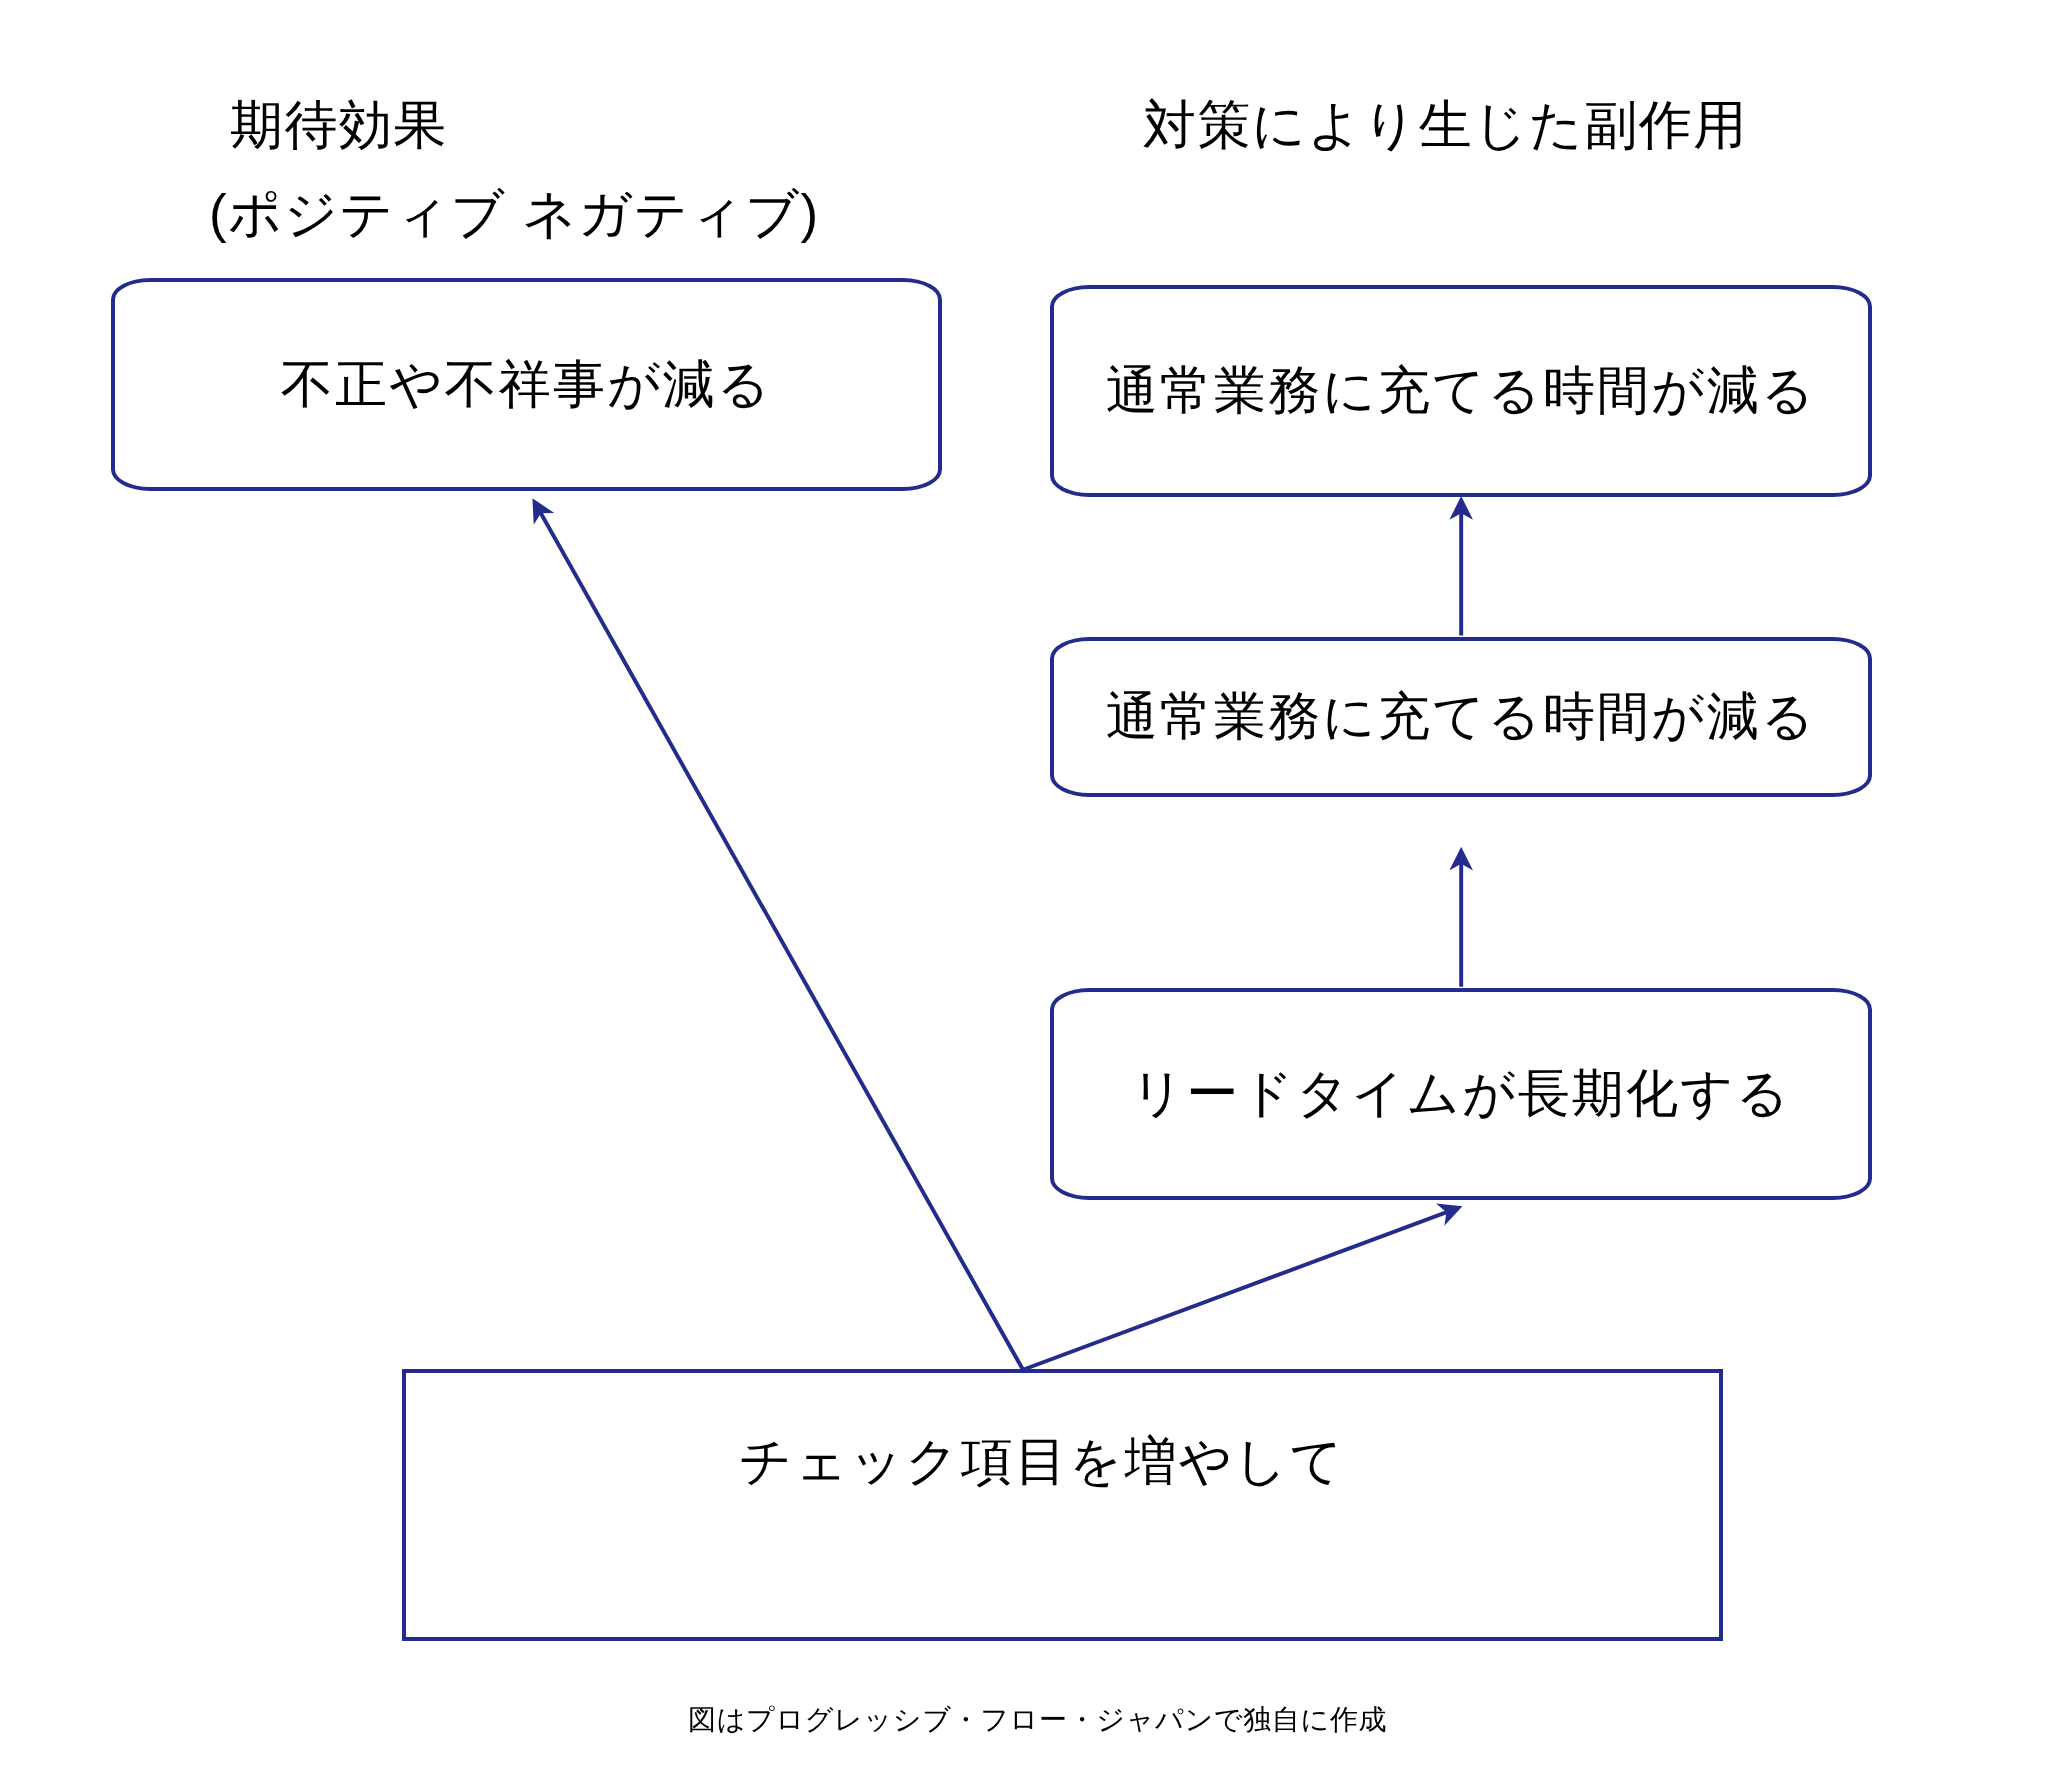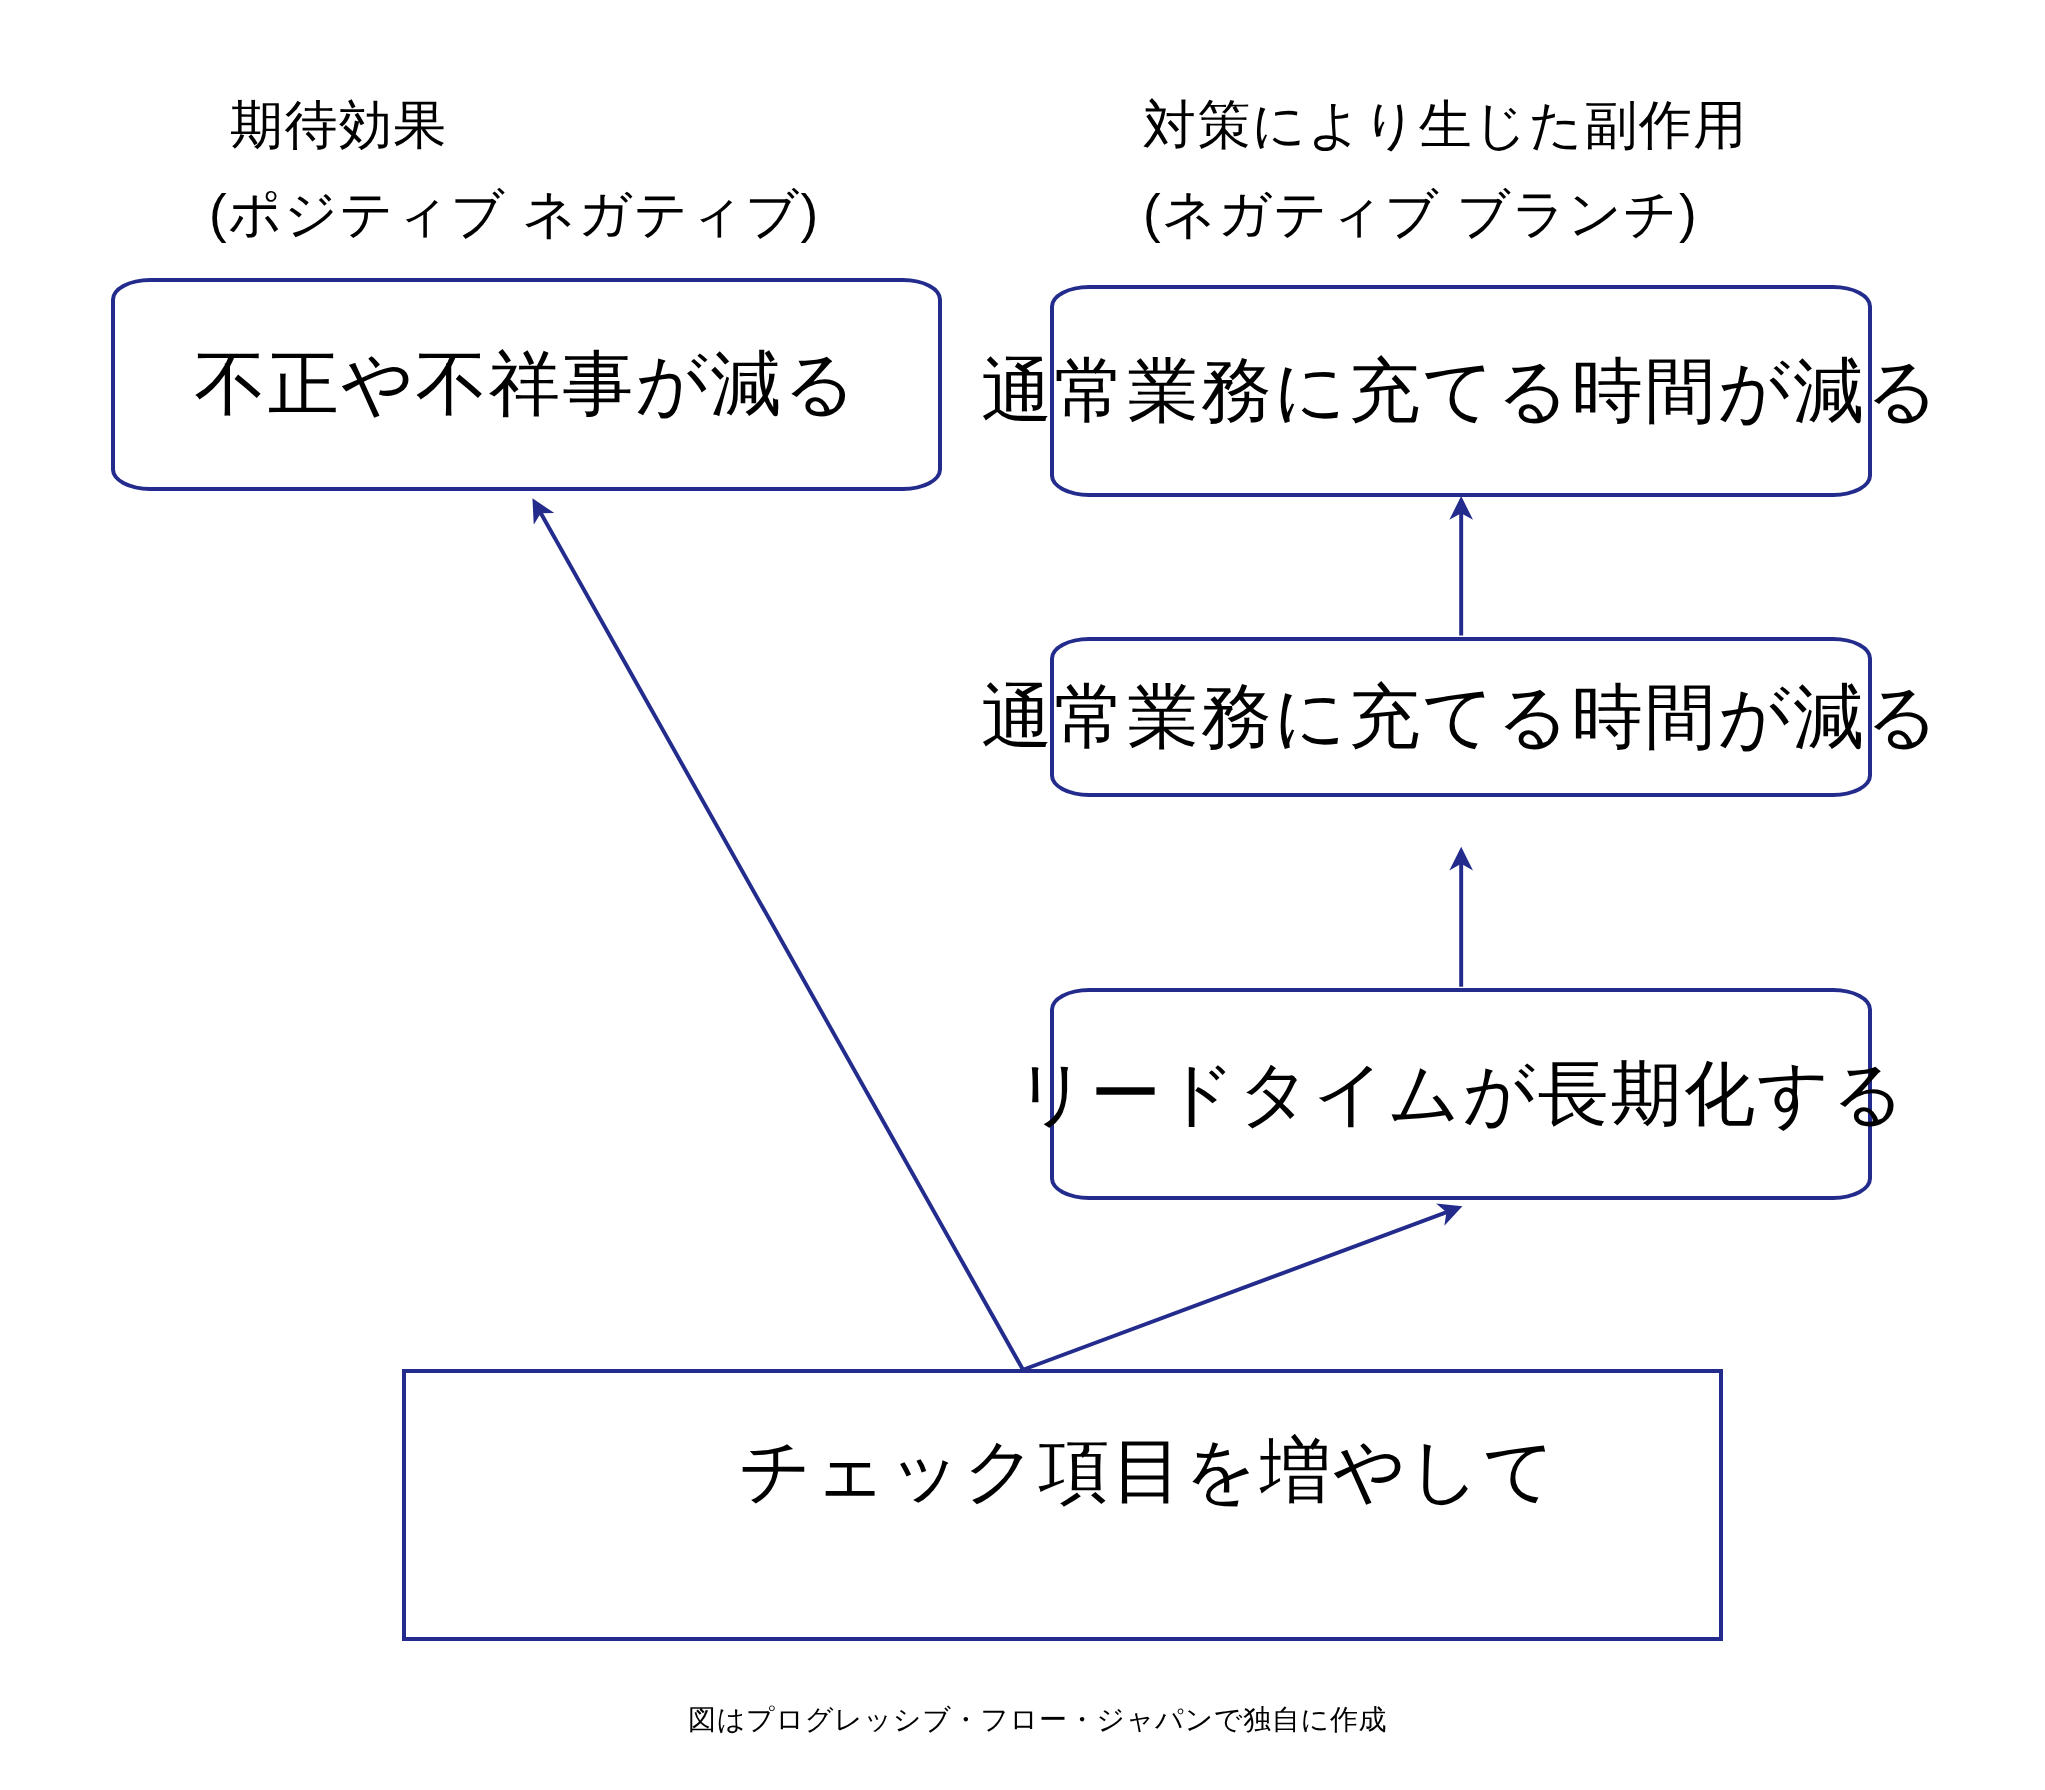--- a/index.html
+++ b/index.html
@@ -29,21 +29,21 @@
   }
 
   .node {
     position: absolute;
     background: var(--bg);
     border: 4.3px solid var(--line);
     display: flex;
     align-items: center;
     justify-content: center;
     color: var(--ink);
-    font-size: 71px;
+    font-size: 52px;
     letter-spacing: 2.2px;
     white-space: nowrap;
   }
   .node.rounded { border-radius: 39px / 21.5px; }
 
   .node.root {
     border-radius: 0;
     align-items: flex-start;
     justify-content: flex-start;
   }
@@ -82,21 +82,20 @@
 </style>
 </head>
 <body>
 
 <div class="canvas">
 
   <div class="hdr-line sans" style="left:230px; top:92px;">期待効果</div>
   <div class="hdr-line sans" style="left:209px; top:181px;">(ポジティブ ネガティブ)</div>
 
   <div class="hdr-line sans" style="left:1143px; top:92px;">対策により生じた副作用</div>
-  <div class="hdr-line sans" style="left:1143px; top:181px;">(ネガティブ ブランチ)</div>
 
   <div class="node rounded serif" style="left:111px; top:278px; width:831px; height:213px;">
     <span>不正や不祥事が減る</span>
   </div>
 
   <div class="node rounded serif" style="left:1050px; top:285px; width:822px; height:212px;">
     <span>通常業務に充てる時間が減る</span>
   </div>
 
   <div class="node rounded serif" style="left:1050px; top:637px; width:822px; height:160px;">

